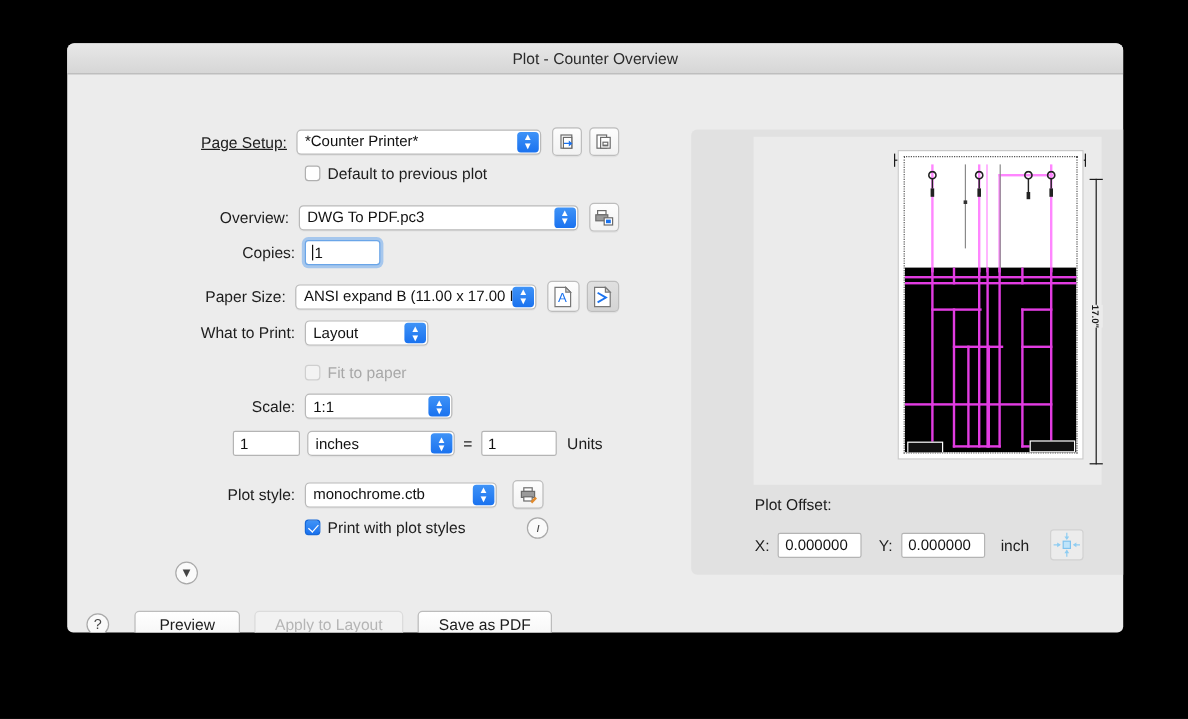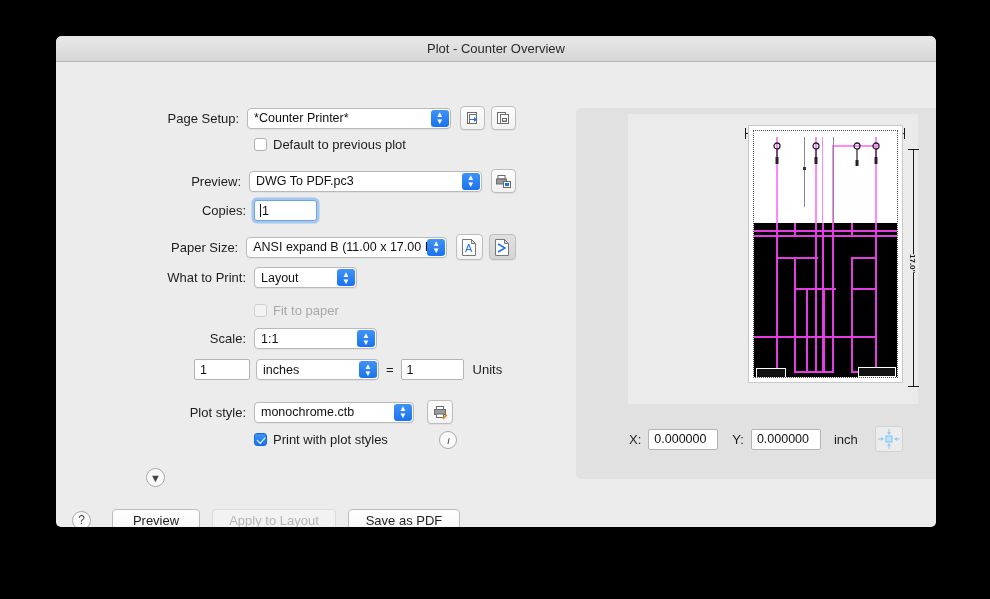--- a/index.html
+++ b/index.html
@@ -204,21 +204,21 @@
 
   <div class="titlebar">
     <span class="titlebar-text">Plot - Counter Overview</span>
   </div>
 
   <div class="body">
 
     <div class="form">
 
       <div class="row" style="left:0; top:44px; width:460px;">
-        <span class="lbl" style="width:190px;">Page Setup:</span>
+        <span class="lbl" style="width:190px;text-decoration:underline;">Page Setup:</span>
         <span class="popup" style="width:210px; margin-left:8px;">
           <span>*Counter Printer*</span>
           <span class="arrows">
               <i>▲</i>
               <i>▼</i>
             </span>
         </span>
         <span class="iconbtn" style="margin-left:9px;">
           <svg width="16" height="16" viewBox="0 0 16 16" aria-hidden="true">
             <rect x="3.5" y="2.5" width="9" height="11" fill="#fff" stroke="#6b6b6b"></rect>
@@ -235,21 +235,21 @@
           </svg>
         </span>
       </div>
 
       <div class="row cbrow" style="left:198px; top:75px;">
         <span class="cb"></span>
         <span class="cbtxt">Default to previous plot</span>
       </div>
 
       <div class="row" style="left:0; top:107px; width:460px;">
-        <span class="lbl" style="width:190px;">Preview:</span>
+        <span class="lbl" style="width:190px;">Overview:</span>
         <span class="popup" style="width:238px; margin-left:8px;">
           <span>DWG To PDF.pc3</span>
           <span class="arrows">
               <i>▲</i>
               <i>▼</i>
             </span>
         </span>
         <span class="iconbtn" style="margin-left:9px;">
           <svg width="17" height="16" viewBox="0 0 17 16" aria-hidden="true">
             <rect x="3" y="2.5" width="7" height="3.5" fill="#fff" stroke="#6b6b6b"></rect>
@@ -449,20 +449,21 @@
             <div class="mline" style="left:52px; top:157px; width:2px; height:85px;"></div>
             <div class="mline" style="left:69px; top:157px; width:2px; height:85px;"></div>
 
             <div style="position:absolute; left:2px; top:237px; width:30px; height:10px; border:1px solid #fff; background:#111;"></div>
             <div style="position:absolute; left:104px; top:236px; width:38px; height:10px; border:1px solid #fff; background:#111;"></div>
           </div>
         </div>
       </div>
 
       <div style="position:absolute; left:53px; top:305px; width:330px;">
+        <div class="sect-lbl">Plot Offset:</div>
         <div style="display:flex; align-items:center; margin-top:13px;">
           <span class="sect-lbl">X:</span>
           <span class="ofield" style="margin-left:7px;">
             <span>0.000000</span>
           </span>
           <span class="sect-lbl" style="margin-left:14px;">Y:</span>
           <span class="ofield" style="margin-left:7px;">
             <span>0.000000</span>
           </span>
           <span class="sect-lbl" style="margin-left:13px;">inch</span>

